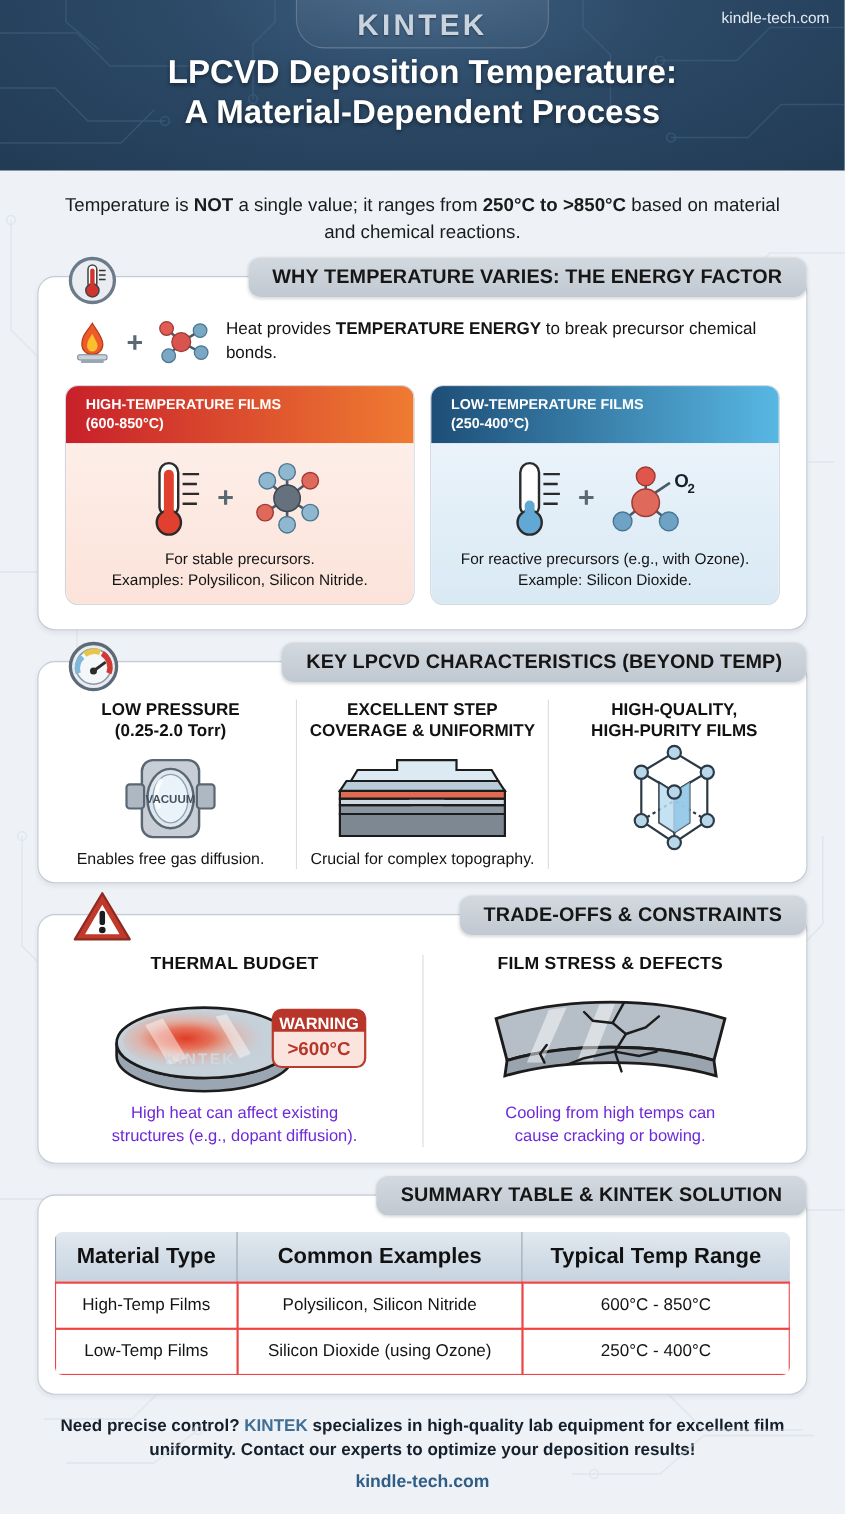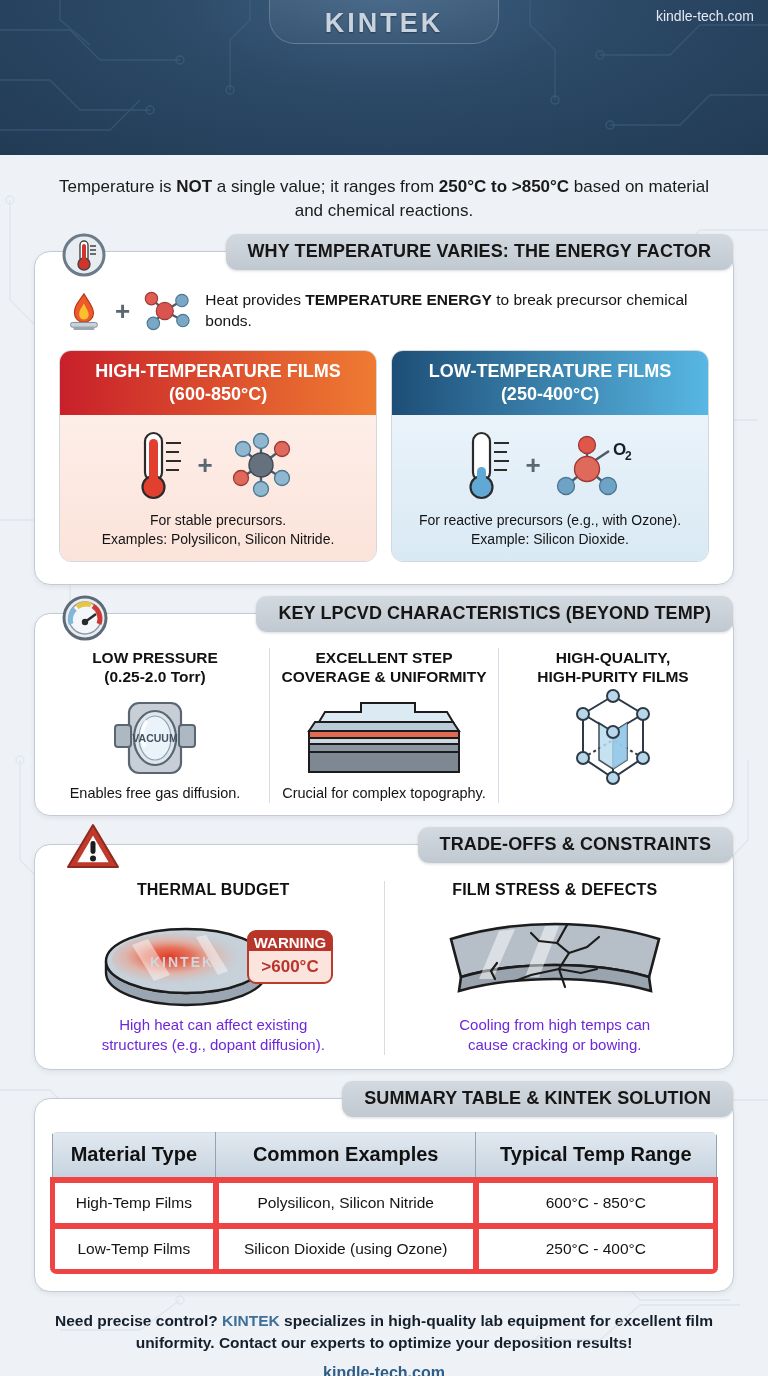--- a/index.html
+++ b/index.html
@@ -97,22 +97,22 @@
 
   
   .s1-body { padding: 34px 16px 16px; }
   .heat-row { display: flex; align-items: center; gap: 10px; padding: 2px 4px 12px 12px; }
   .heat-text { font-size: 15.5px; line-height: 1.35; color: #141414; }
   .heat-text b { font-weight: bold; }
 
   .temp-cols { display: flex; gap: 14px; padding: 4px 8px 6px; }
   .tcard { flex: 1; border-radius: 12px; overflow: hidden; border: 1px solid #d2d8de; }
   .tcard-head {
-    padding: 9px 6px 10px; text-align: center; color: #fff;
-    font-size: 18px; font-weight: bold; line-height: 1.25;
+    padding: 9px 18px 10px; color: #fff;
+    font-size: 13px; font-weight: bold; line-height: 1.25;
   }
   .tcard.hot .tcard-head { background: linear-gradient(90deg,#c8202a,#ef7b32); }
   .tcard.cold .tcard-head { background: linear-gradient(90deg,#1d4e77,#58b7e3); }
   .tcard-body { padding: 10px 8px 12px; text-align: center; }
   .tcard.hot .tcard-body { background: linear-gradient(180deg,#fdeee8,#fbe3da); }
   .tcard.cold .tcard-body { background: linear-gradient(180deg,#eaf3fa,#d9e9f4); }
   .tcard-cap { font-size: 14px; line-height: 1.35; color: #141414; margin-top: 6px; }
   .icon-row { display: flex; align-items: center; justify-content: center; gap: 6px; }
   .plus { font-size: 26px; font-weight: bold; color: #5a6874; }
 
@@ -135,21 +135,21 @@
   
   .s4-body { padding: 32px 14px 16px; }
   table.summary { width: 100%; border-collapse: collapse; border: 1.5px solid #93a3b4; border-radius: 8px; overflow: hidden; }
   table.summary th {
     background: linear-gradient(180deg,#e2e9f0,#c6d3df);
     font-size: 20px; font-weight: bold; color: #111;
     padding: 11px 6px; border: 1px solid #93a3b4; text-align: center;
   }
   table.summary td {
     background: #fff; font-size: 15.5px; color: #141414;
-    padding: 11px 6px; border: 6px solid #ef4444; text-align: center;
+    padding: 11px 6px; border: 2px solid #ef4444; text-align: center;
   }
 
   
   .footer { margin: 18px 32px 0; text-align: center; }
   .footer-text { font-size: 15.5px; line-height: 1.4; color: #15202c; font-weight: bold; }
   .footer-text .brand { color: #3f6f96; }
   .footer-link { margin-top: 10px; font-size: 16px; font-weight: bold; color: #2f5d86; }
   .wm {
     position: absolute; left: 150px; bottom: 18px;
     font-size: 14px; letter-spacing: 2px; color: #cfd7df; font-weight: bold;
@@ -208,20 +208,24 @@
           <circle cx="610" cy="125" r="4"></circle>
         <circle cx="230" cy="90" r="4"></circle>
           <circle cx="555" cy="100" r="4"></circle>
       </g>
     </svg>
 
     <div class="logo-plate"></div>
     <div class="logo-text">KINTEK</div>
     <div class="site-tag">kindle-tech.com</div>
 
+    <div class="hero-title">
+      <div>LPCVD Deposition Temperature:</div>
+      <div>A Material-Dependent Process</div>
+    </div>
   </div>
 
   <div class="subtitle">
     <span>Temperature is </span><b>NOT</b><span> a single value; it ranges from </span><b>250°C to &gt;850°C</b><span> based on material and chemical reactions.</span>
   </div>
 
   <div class="sec-wrap">
     <div class="section">
       <div class="sec-head">
         <div class="sec-pill">WHY TEMPERATURE VARIES: THE ENERGY FACTOR</div>

